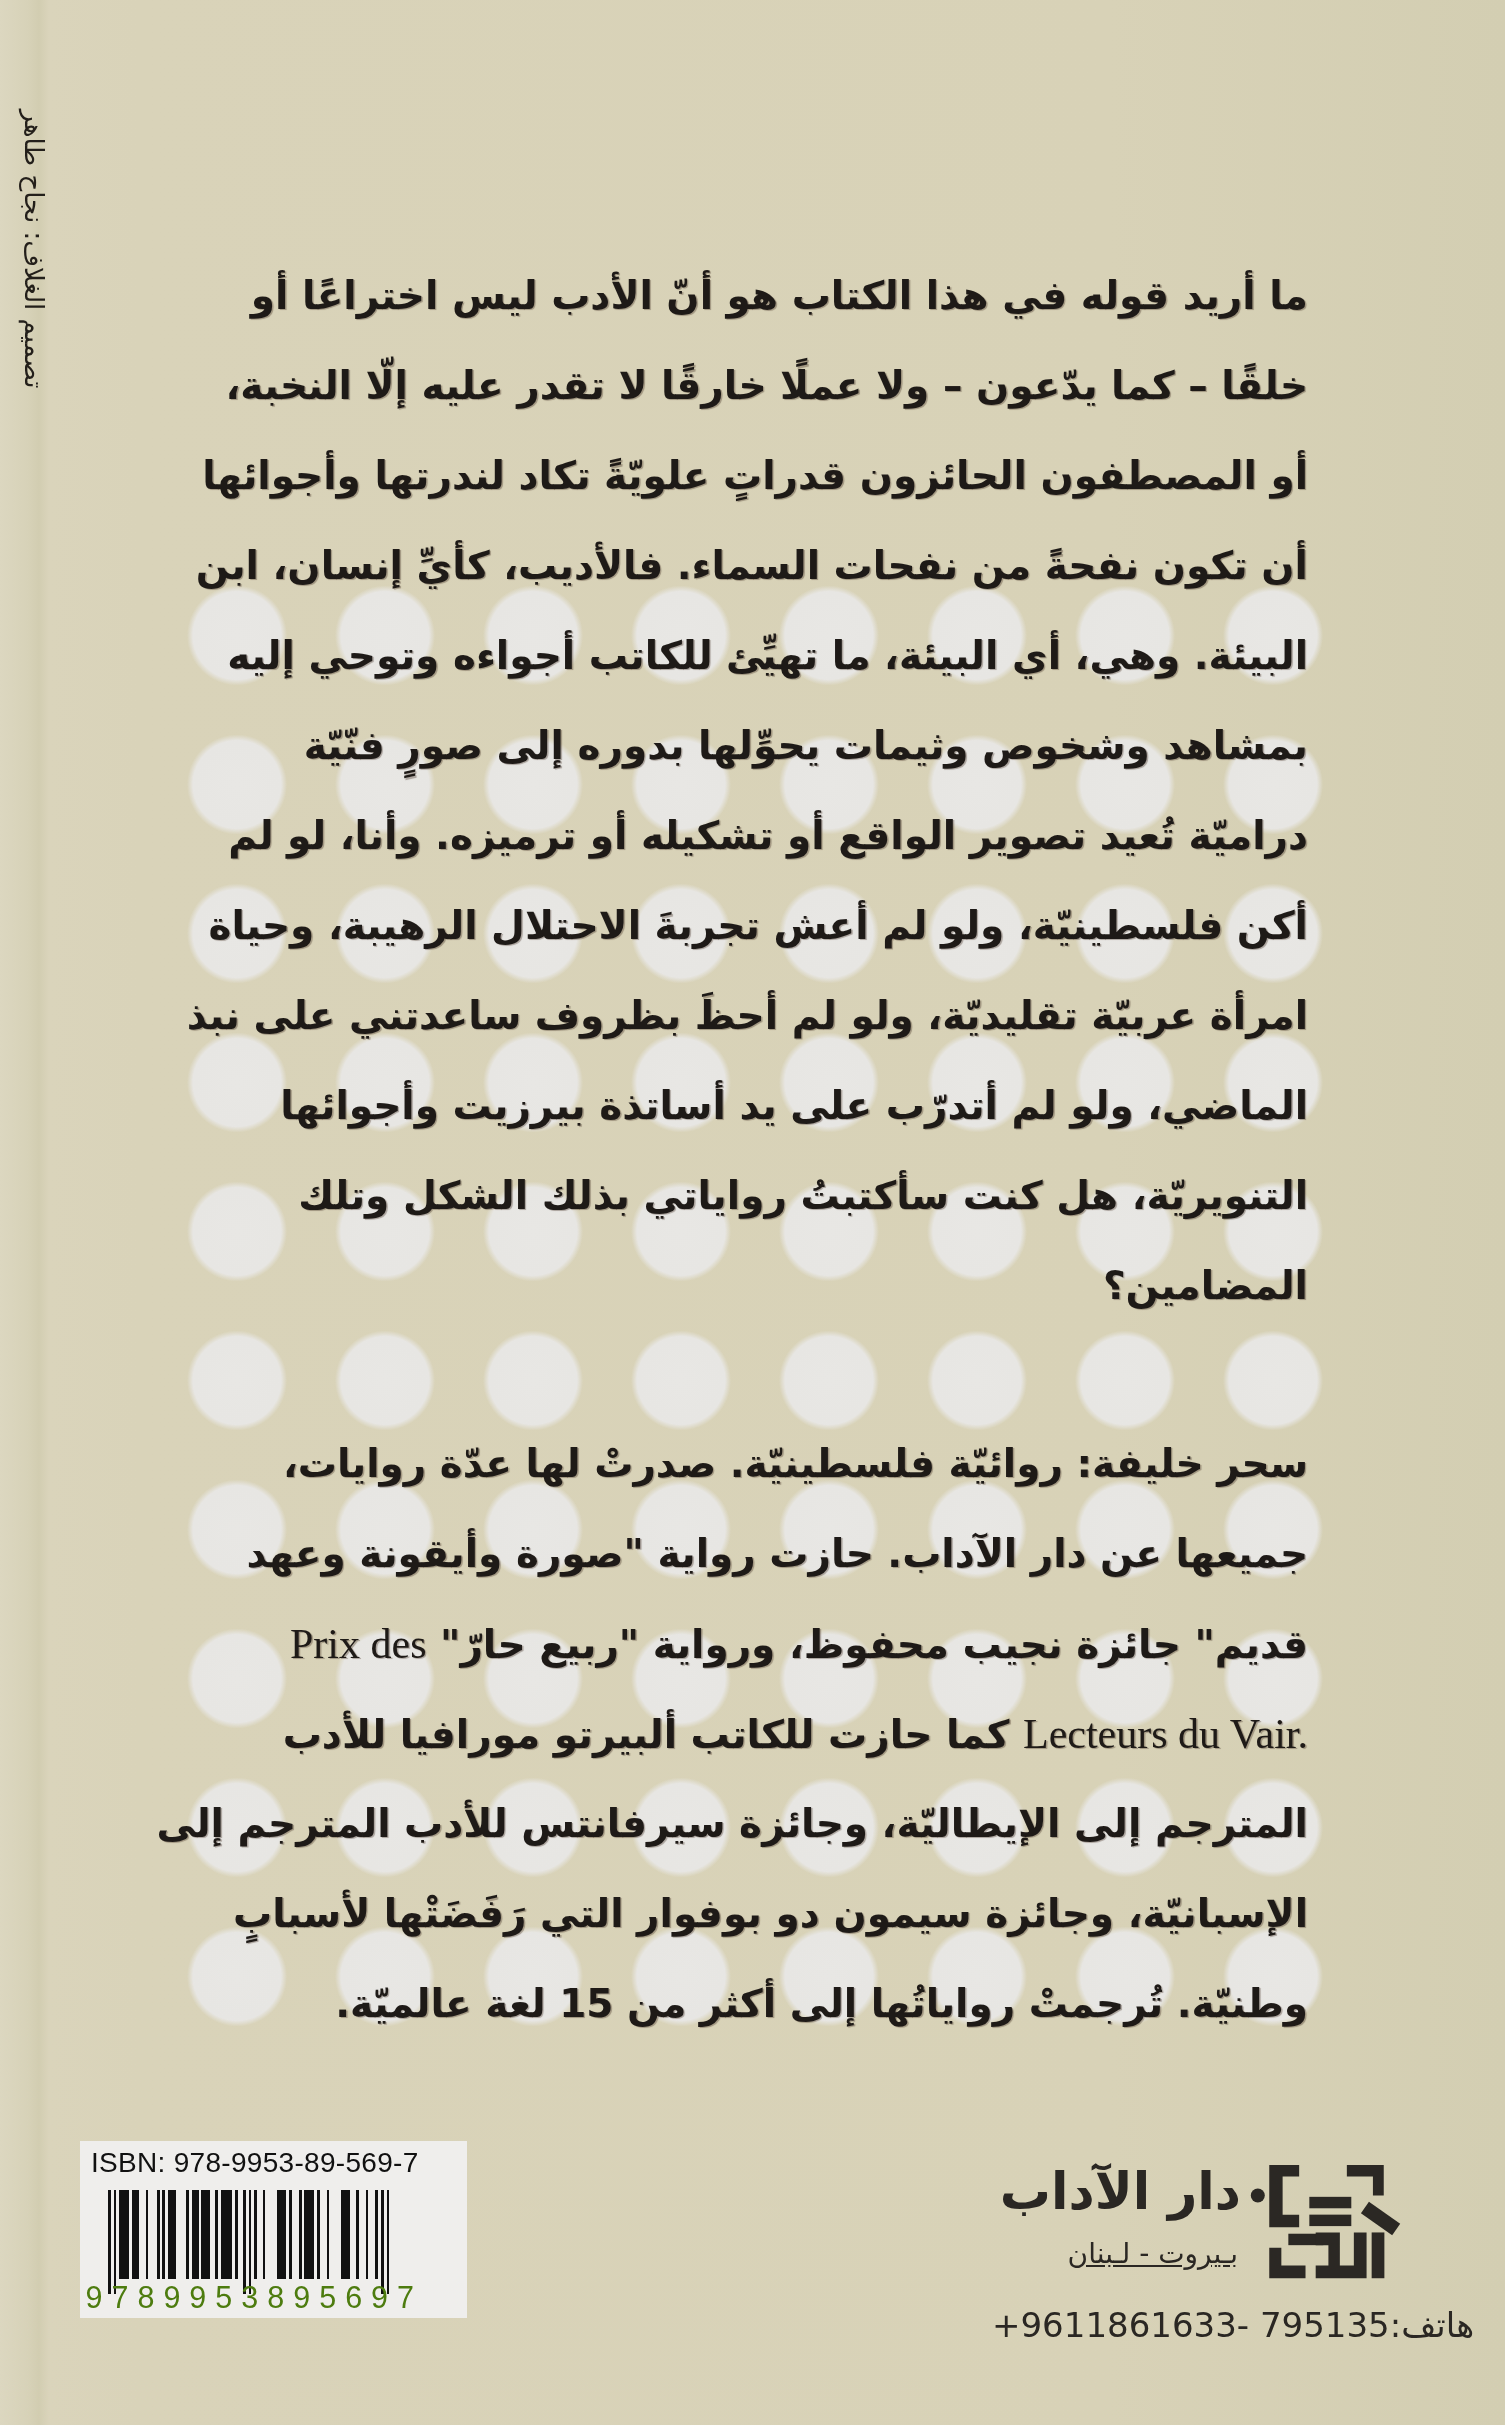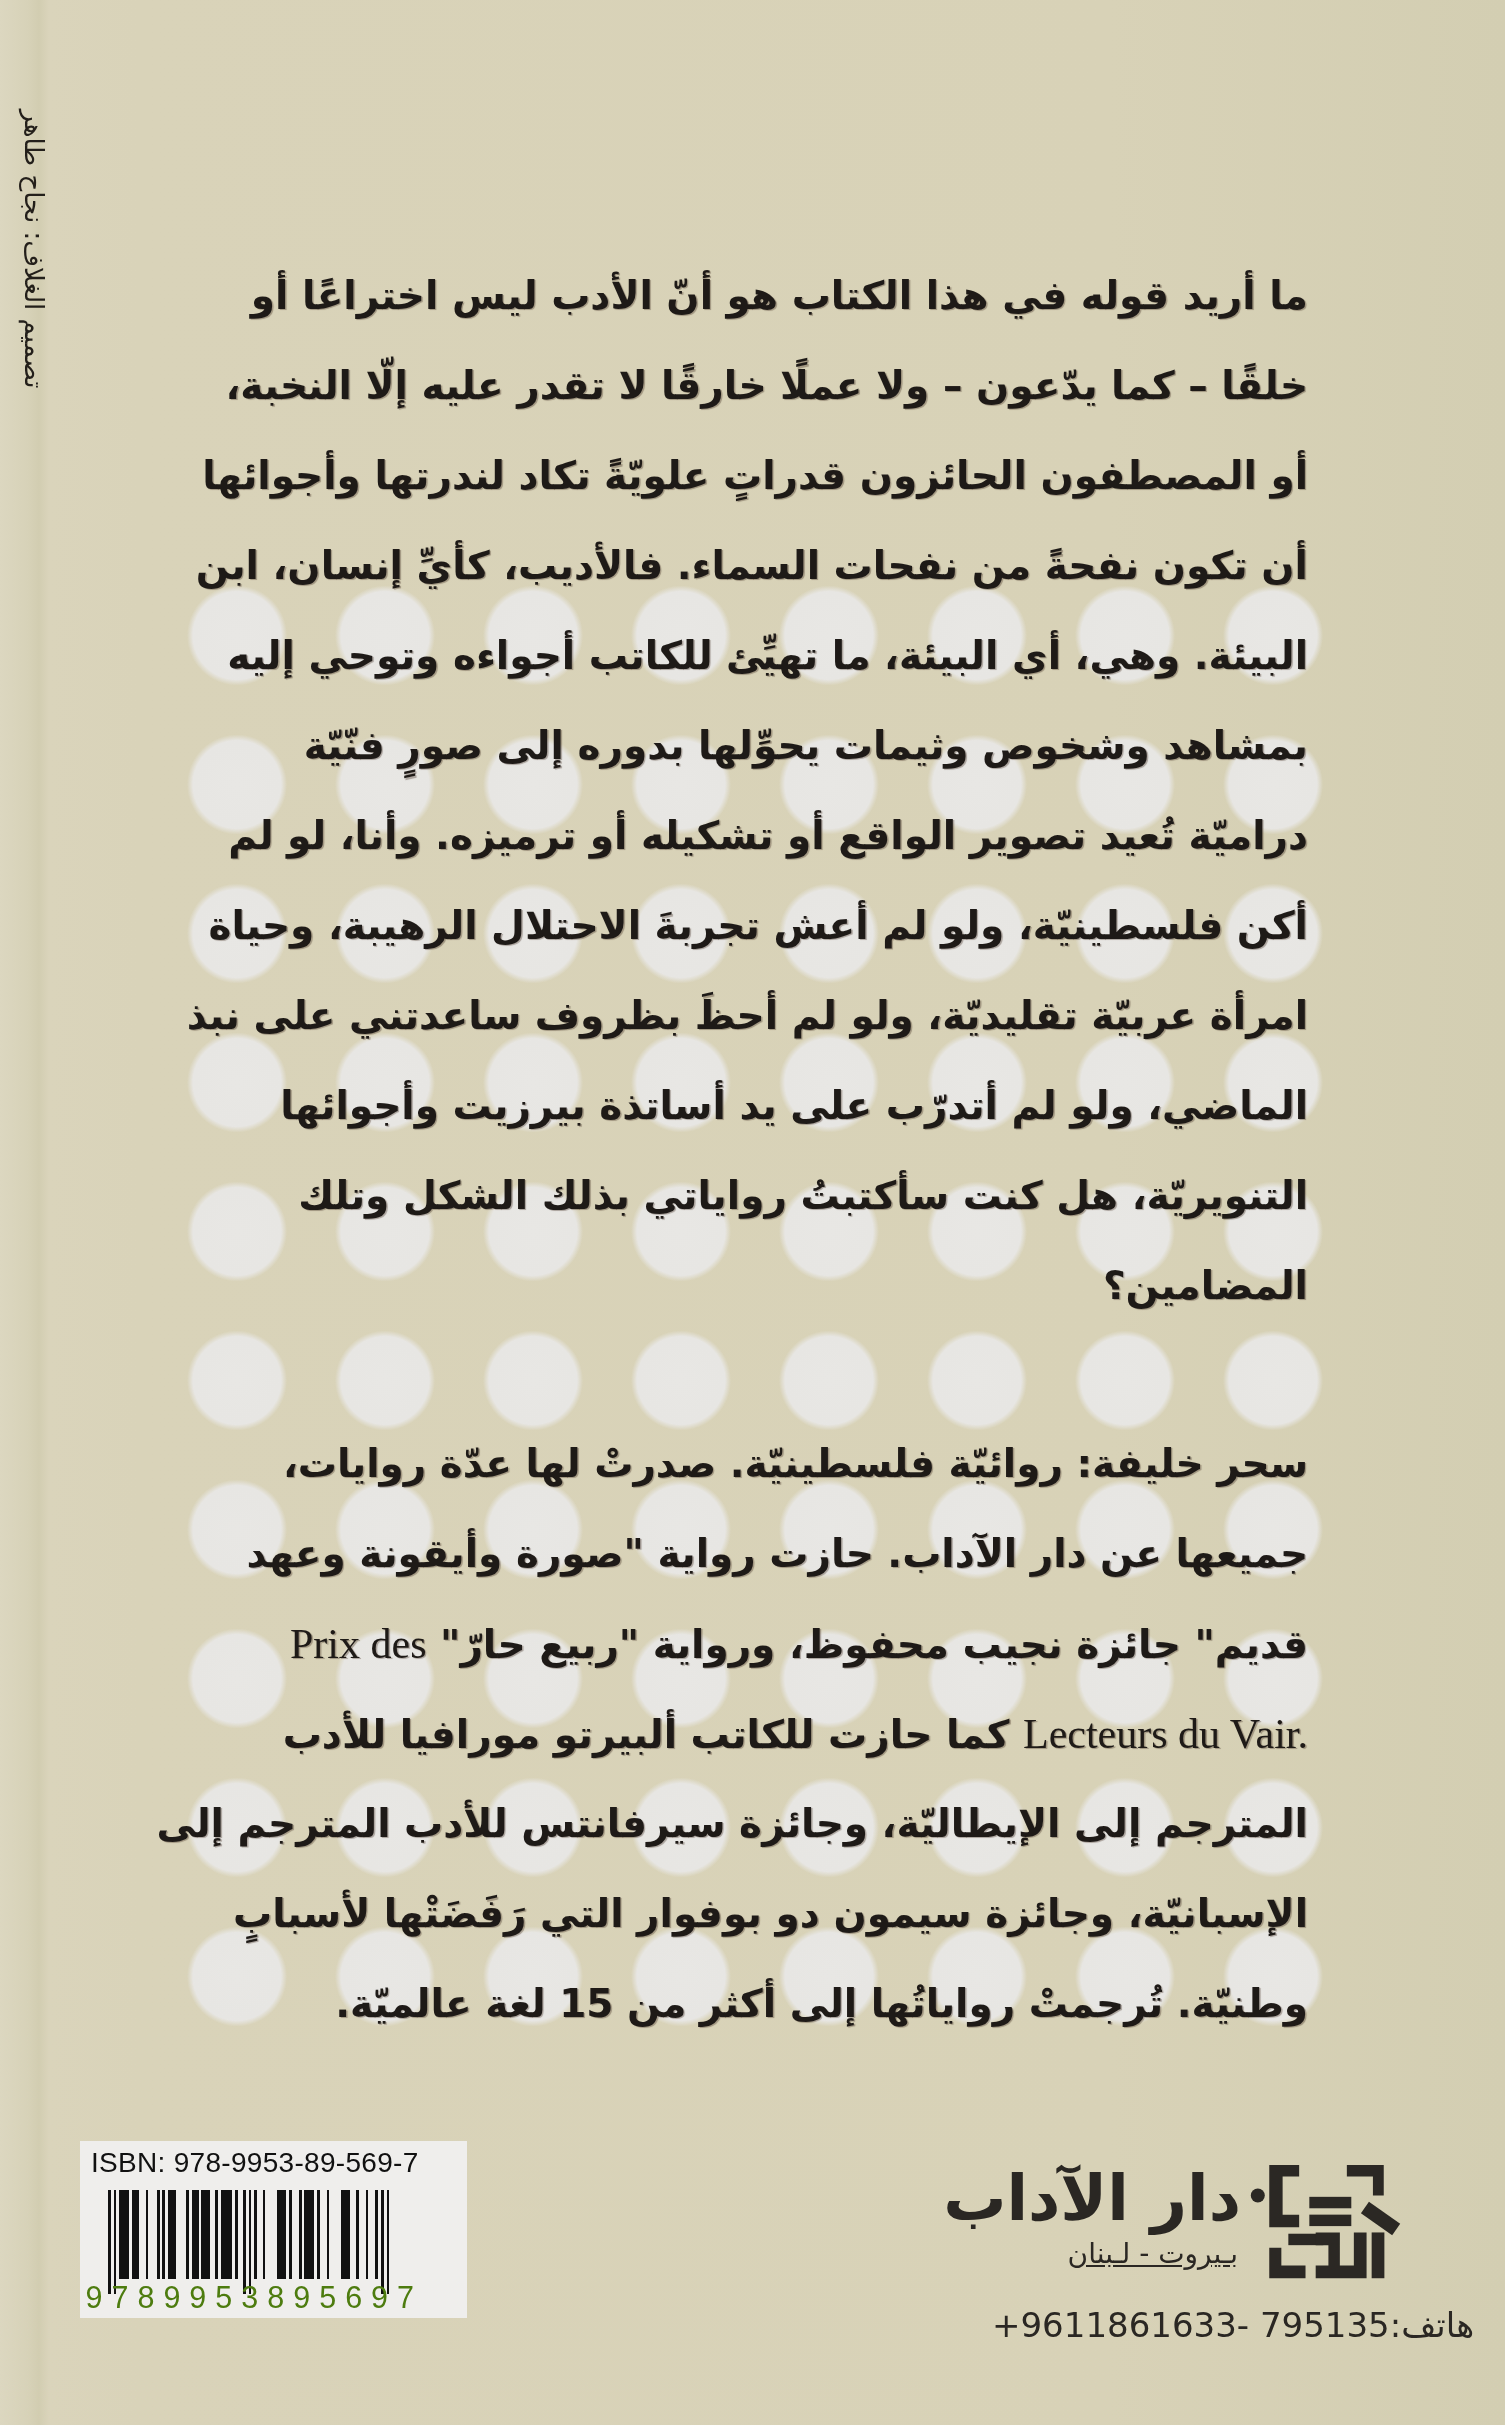--- a/index.html
+++ b/index.html
@@ -133,21 +133,21 @@
       width: 159px;
       height: 146px;
     }
     .pub-name {
       position: absolute;
       right: 159px;
       top: 14px;
       direction: rtl;
       font-family: "DejaVu Sans", sans-serif;
       font-weight: bold;
-      font-size: 63px;
+      font-size: 51px;
       color: #2a2723;
       white-space: nowrap;
     }
     .pub-city {
       position: absolute;
       right: 162px;
       top: 89px;
       direction: rtl;
       font-family: "DejaVu Sans", sans-serif;
       font-size: 28px;

